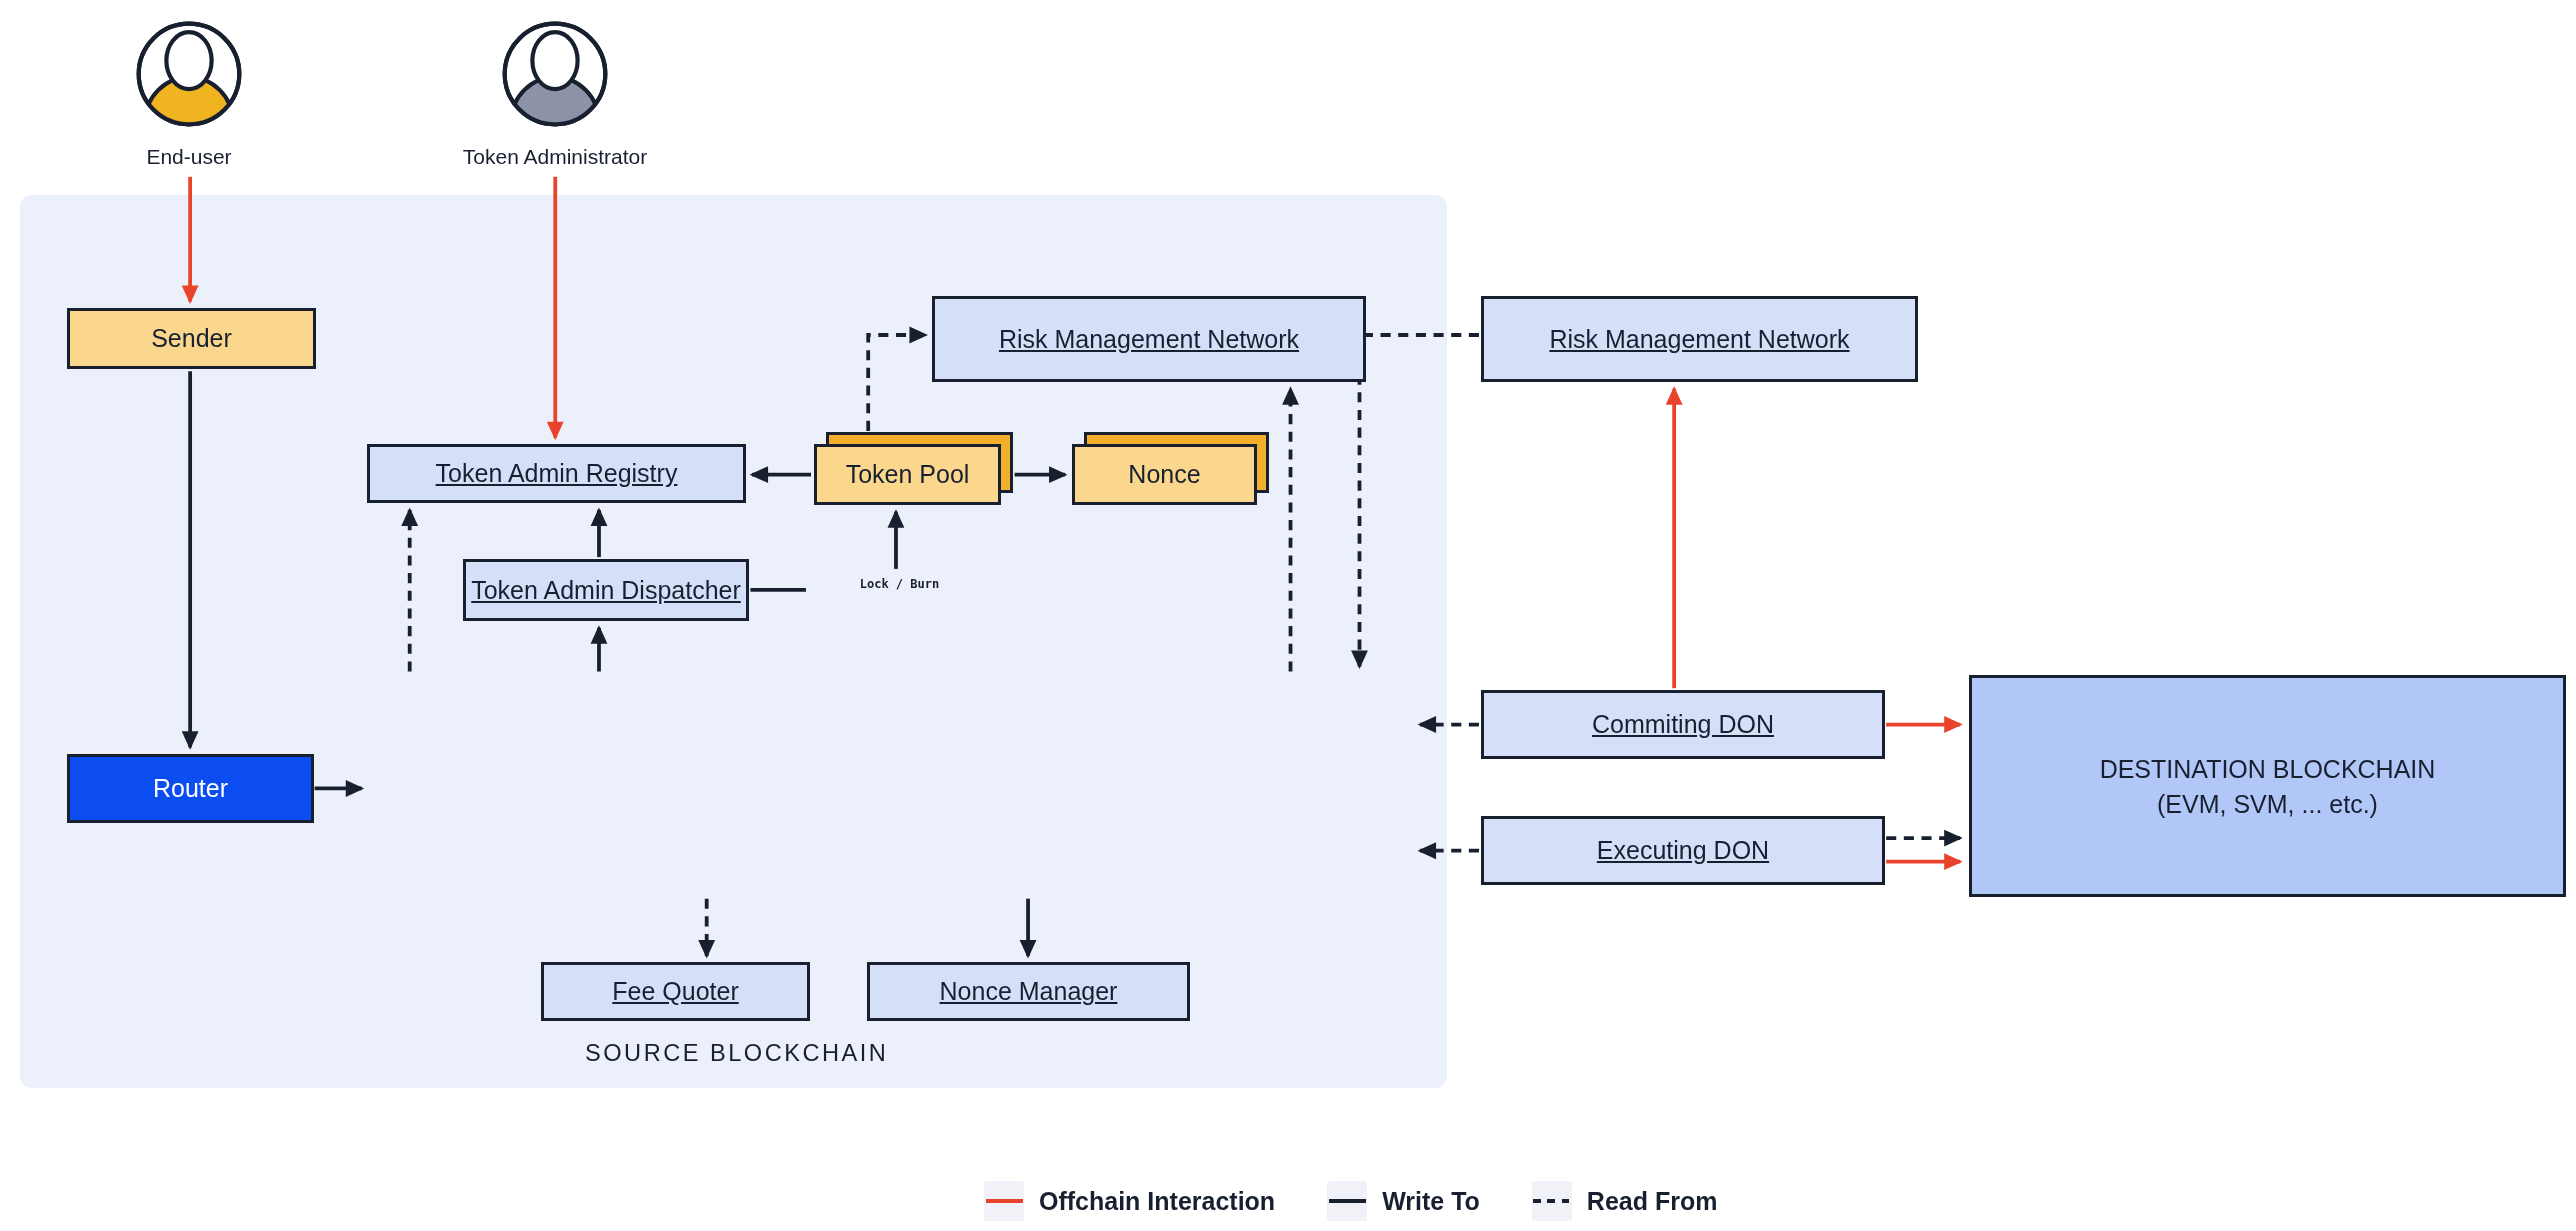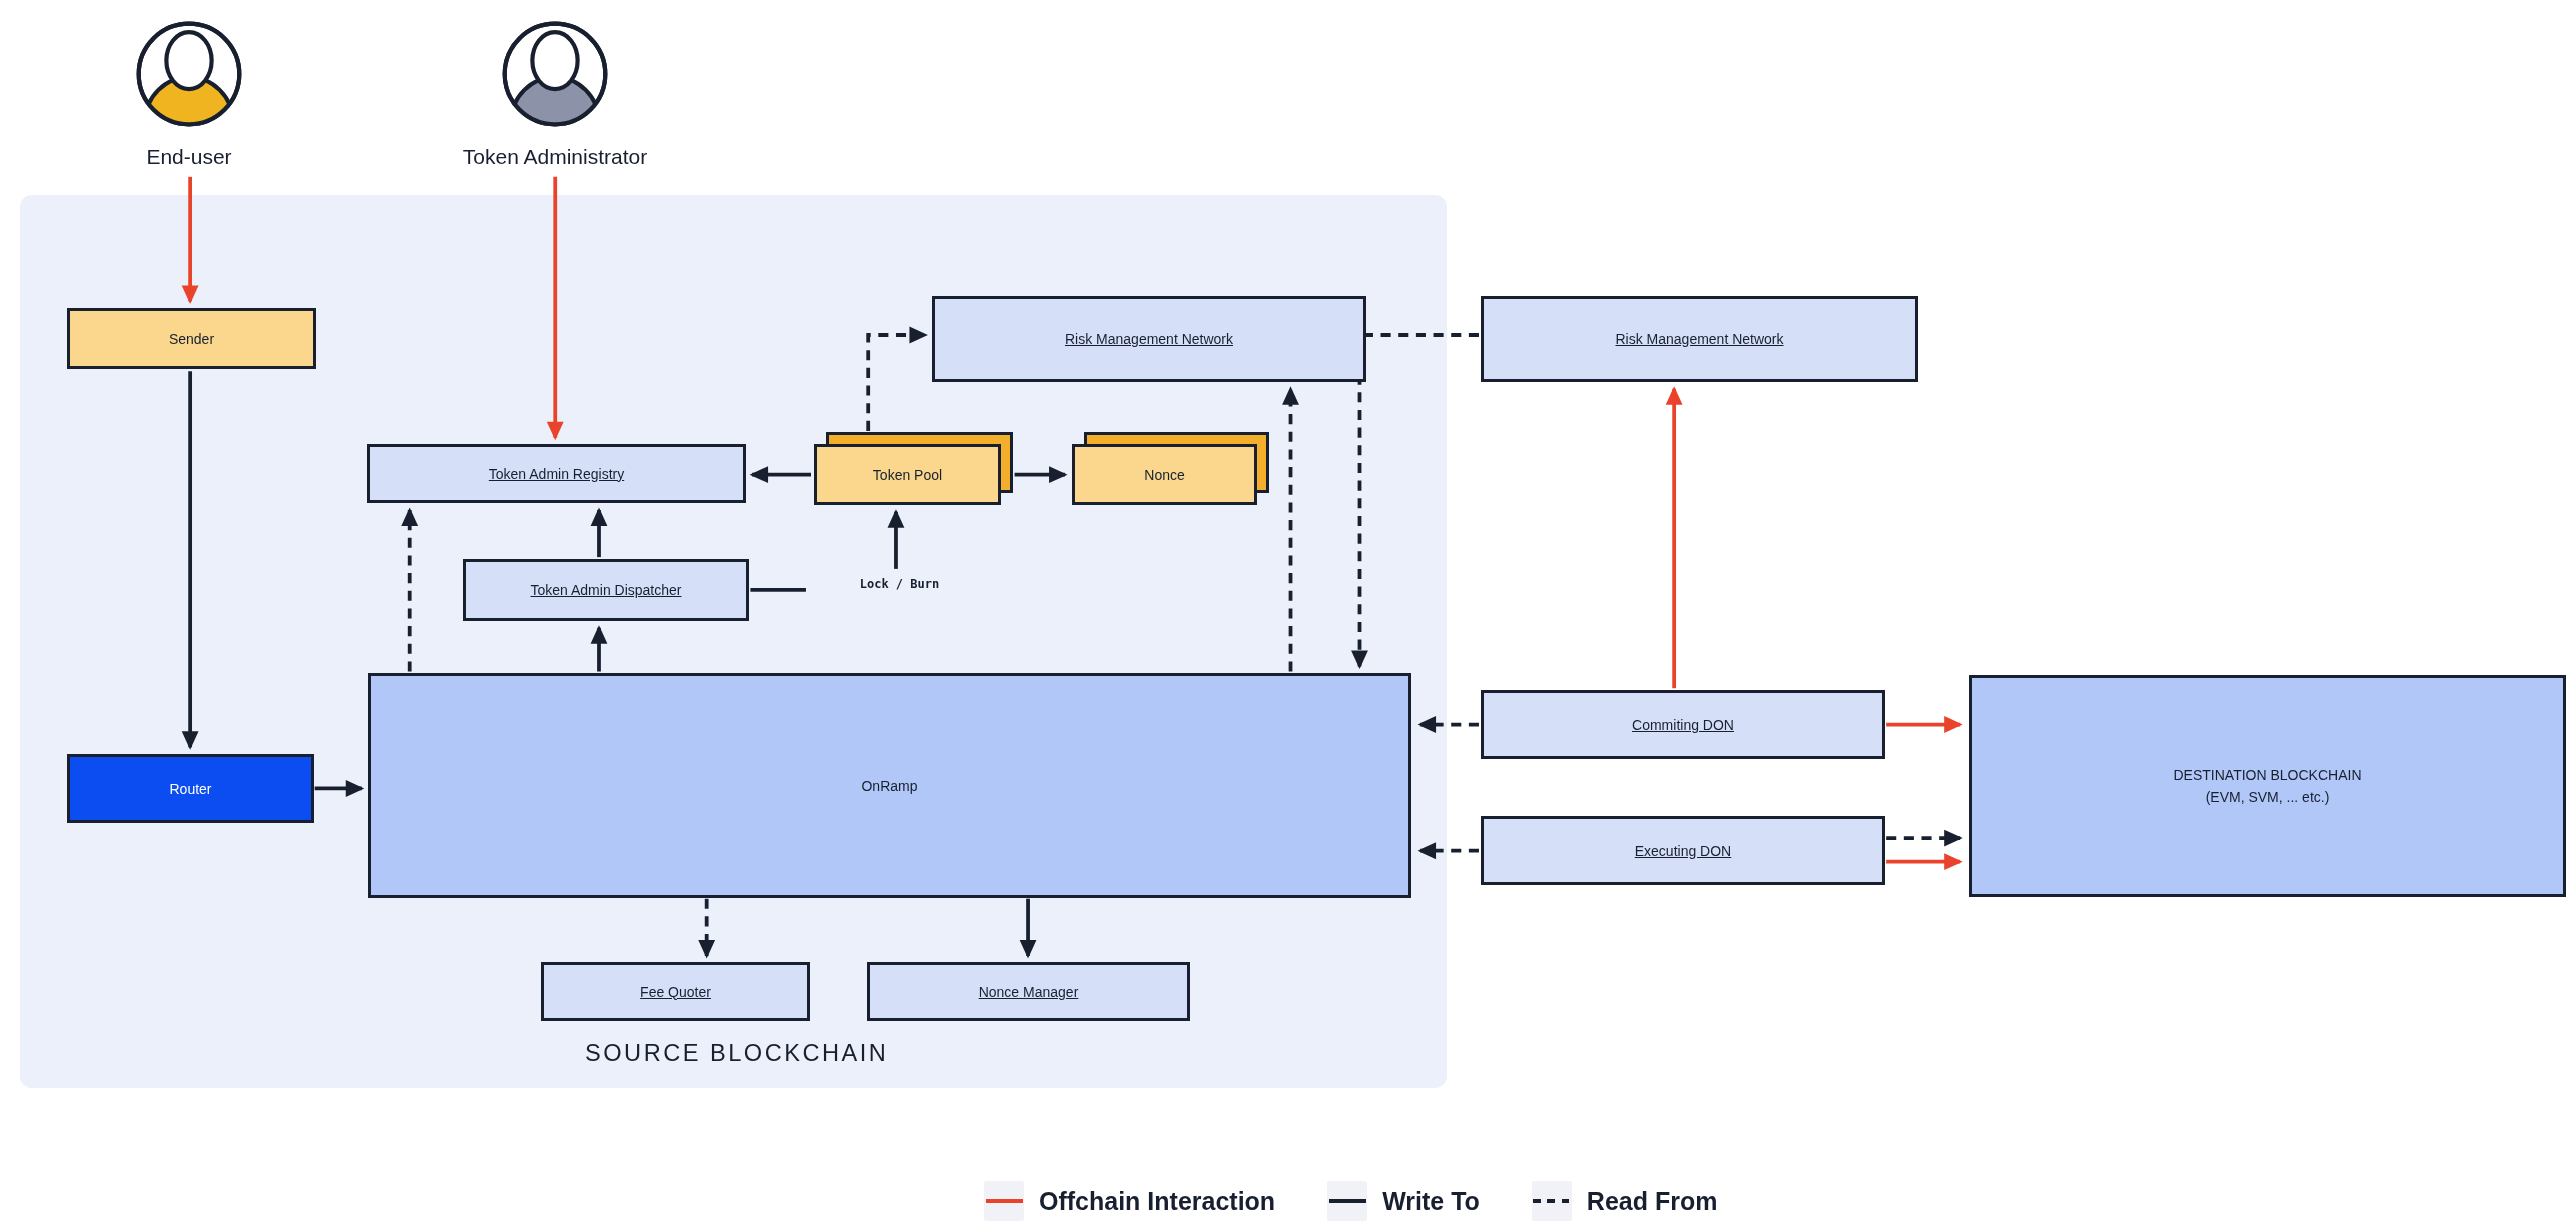--- a/index.html
+++ b/index.html
@@ -11,21 +11,21 @@
     --yellow:#FAD78C;
     --yellow-back:#F3AE2B;
     --router:#0B4DF1;
     --swatch:#F0F2F8;
   }
   html,body{margin:0;padding:0;background:#ffffff;}
   body{font-family:"Liberation Sans", sans-serif;color:var(--ink);}
   #stage{position:relative;width:2576px;height:1232px;background:#ffffff;overflow:hidden;}
   #panel{position:absolute;left:20px;top:195px;width:1427px;height:893px;background:var(--panel);border-radius:11.8px;z-index:1;}
   #connectors{position:absolute;left:0;top:0;width:2576px;height:1232px;z-index:3;}
-  .node{position:absolute;box-sizing:border-box;border:3.4px solid var(--ink);display:flex;align-items:center;justify-content:center;text-align:center;font-size:14px;font-weight:500;color:var(--ink);z-index:4;}
+  .node{position:absolute;box-sizing:border-box;border:3.4px solid var(--ink);display:flex;align-items:center;justify-content:center;text-align:center;font-size:25px;font-weight:500;color:var(--ink);z-index:4;}
   .node.light{background:var(--light);text-decoration:underline;}
   .node.medium{background:var(--medium);}
   .node.yellow{background:var(--yellow);}
   .node.router{background:var(--router);color:#ffffff;}
   .stack-back{position:absolute;box-sizing:border-box;border:3.4px solid var(--ink);background:var(--yellow-back);z-index:4;}
   .actor-label{position:absolute;text-align:center;font-size:21px;font-weight:500;z-index:4;}
   .avatar{position:absolute;z-index:4;}
   #lock-burn{position:absolute;left:824px;top:577px;width:151px;text-align:center;font-family:"DejaVu Sans Mono", monospace;font-size:12px;font-weight:600;z-index:4;}
   #source-label{position:absolute;left:585px;top:1040px;font-size:23.6px;font-weight:500;letter-spacing:2.5px;z-index:4;}
   #dest-text{display:flex;flex-direction:column;gap:5px;line-height:1.2;}
@@ -125,21 +125,20 @@
   <div class="stack-back" style="left:826px;top:432px;width:187px;height:61px;"></div>
   <div class="node yellow" style="left:814px;top:444px;width:187px;height:61px;">Token Pool</div>
 
   <div class="stack-back" style="left:1084px;top:432px;width:185px;height:61px;"></div>
   <div class="node yellow" style="left:1072px;top:444px;width:185px;height:61px;">Nonce</div>
 
   <div class="node light" style="left:932px;top:296px;width:434px;height:86px;">Risk Management Network</div>
 
   <div class="node light" style="left:1481px;top:296px;width:437px;height:86px;">Risk Management Network</div>
 
-  <div class="node medium" style="left:368px;top:673px;width:1043px;height:225px;">OnRamp</div>
 
   <div class="node light" style="left:541px;top:962px;width:269px;height:59px;">Fee Quoter</div>
 
   <div class="node light" style="left:867px;top:962px;width:323px;height:59px;">Nonce Manager</div>
 
   <div class="node light" style="left:1481px;top:690px;width:404px;height:69px;">Commiting DON</div>
 
   <div class="node light" style="left:1481px;top:816px;width:404px;height:69px;">Executing DON</div>
 
   <div class="node medium" style="left:1969px;top:675px;width:597px;height:222px;">

